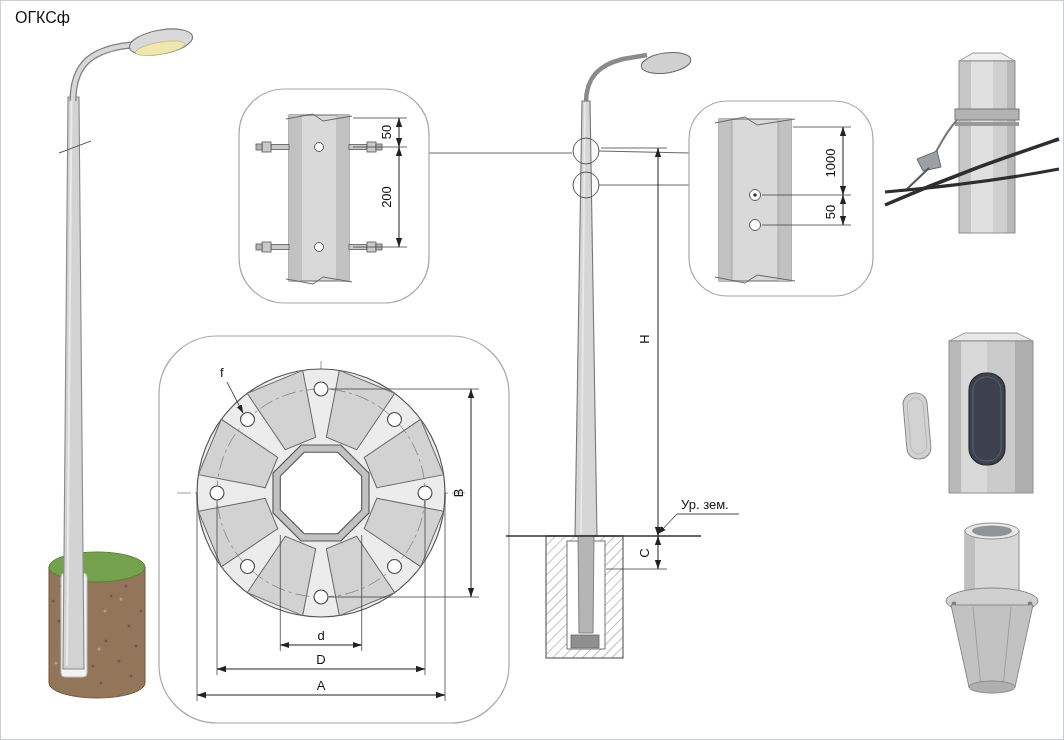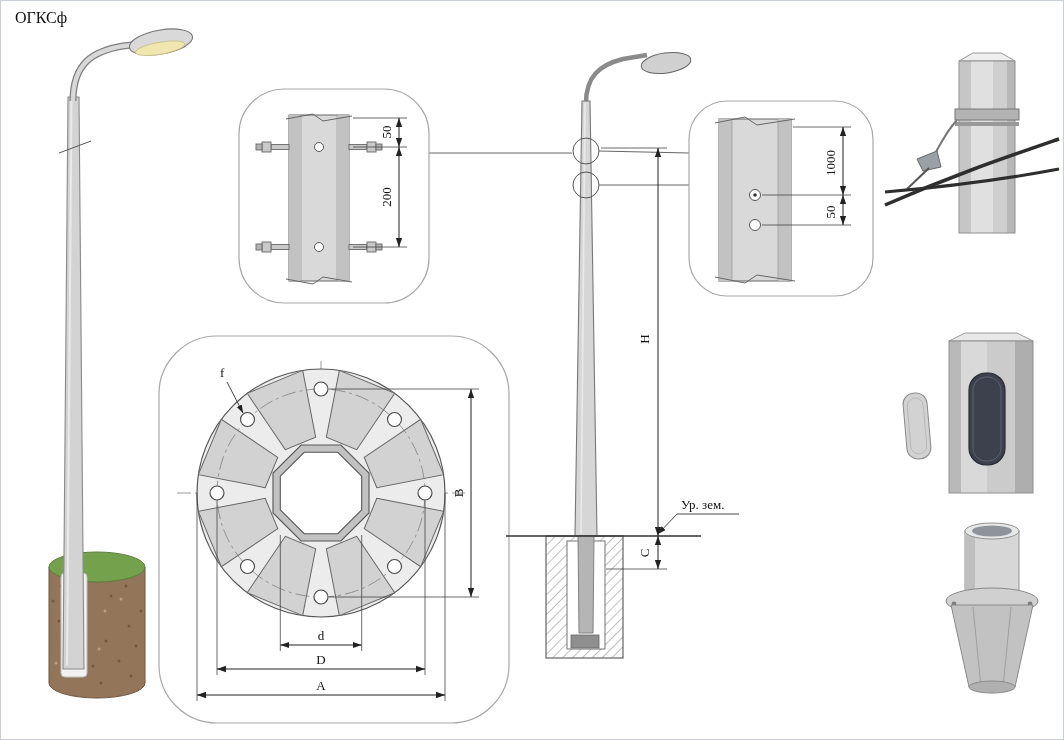--- a/index.html
+++ b/index.html
@@ -1,17 +1,17 @@
 <!DOCTYPE html>
 <html><head>
 <meta charset="utf-8">
 <style>
   html,body{margin:0;padding:0;background:#fff;}
   .canvas{position:relative;width:1064px;height:740px;background:#ffffff;border:1px solid #c9ced6;box-sizing:border-box;overflow:hidden;
-          font-family:Liberation Serif, serif;}
+          font-family:Liberation Sans, sans-serif;}
   svg{display:block;}
   .thin{stroke:#666;stroke-width:1;fill:none;}
   .box{fill:#ffffff;stroke:#a8a8a8;stroke-width:1.2;}
   .ext{stroke:#444;stroke-width:0.8;}
   .dim{stroke:#222;stroke-width:1;}
   .center{stroke:#808080;stroke-width:0.8;stroke-dasharray:14 4 3 4;fill:none;}
   .dim-label{font-size:13px;fill:#111;}
   .title-label{font-size:16px;fill:#111;}
   .leader{stroke:#333;stroke-width:0.9;fill:none;}
 </style>

